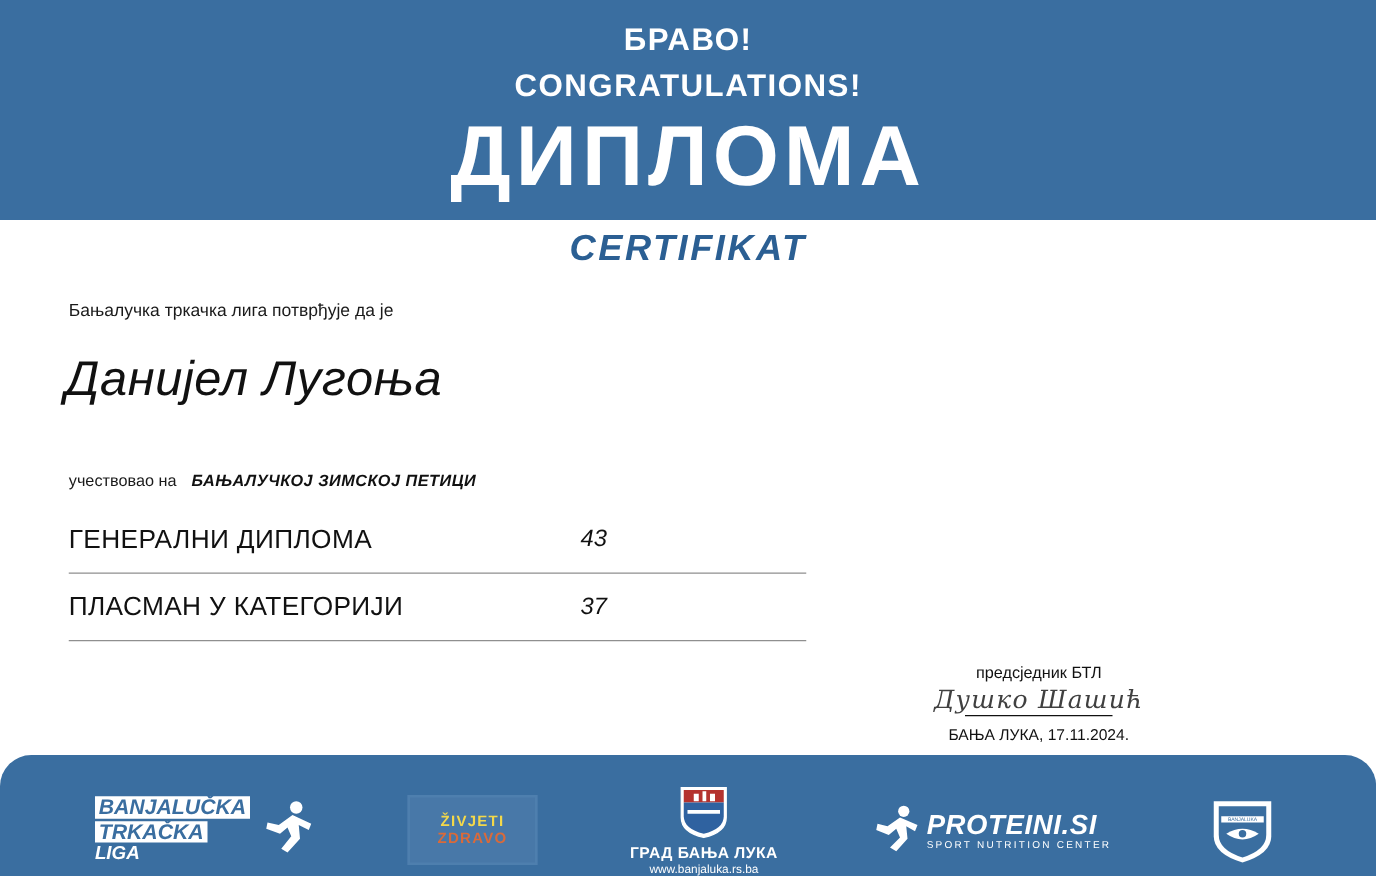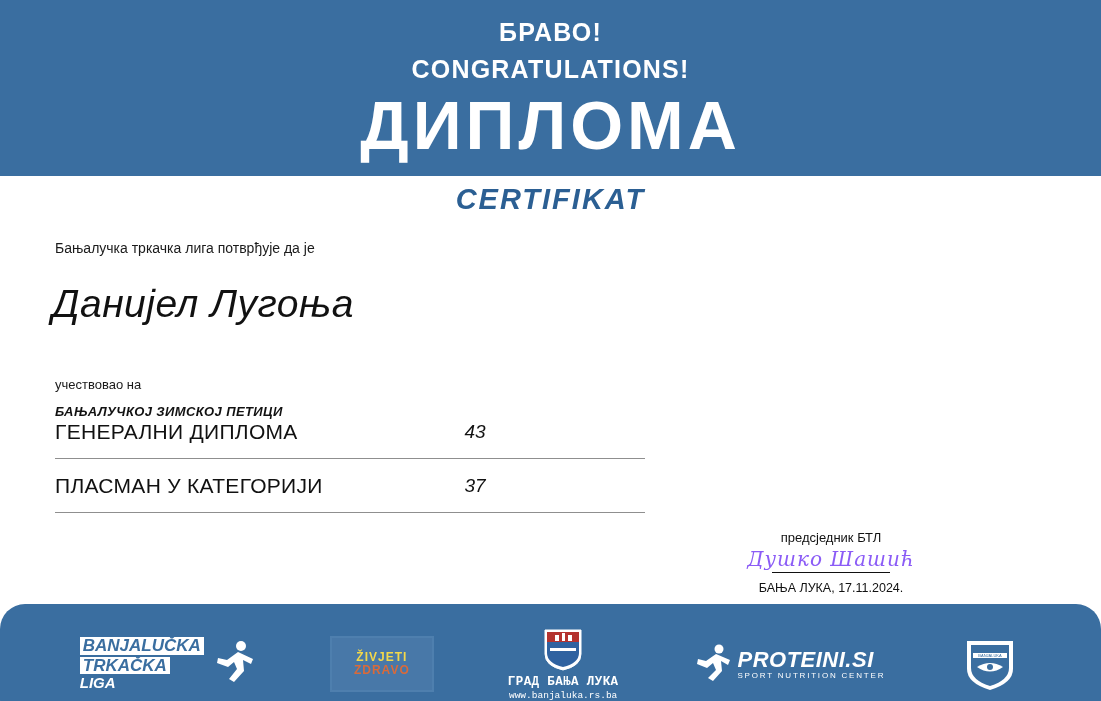--- a/index.html
+++ b/index.html
@@ -92,21 +92,20 @@
   }
   .event-row {
     position: absolute;
     left: 55px;
     top: 167px;
     font-size: 13px;
     color: #1a1a1a;
     display: flex;
     align-items: baseline;
     gap: 12px;
-    flex-direction: column;
   }
   .event-name {
     font-size: 13px;
     font-style: italic;
     font-weight: bold;
     color: #111111;
     letter-spacing: 0.4px;
   }
   
   .results {
@@ -148,21 +147,21 @@
     text-align: center;
   }
   .sign-title {
     font-size: 13px;
     color: #111111;
   }
   .sign-script {
     font-size: 20px;
     font-style: italic;
     font-family: "DejaVu Serif", serif;
-    color: #8b5cf6;
+    color: #404040;
     margin-top: 2px;
     letter-spacing: 1px;
   }
   .sign-line {
     width: 118px;
     height: 1px;
     background: #111111;
     margin: 1px auto 0 auto;
   }
   .sign-place {
@@ -249,21 +248,20 @@
     font-weight: bold;
     color: #d96a3a;
     letter-spacing: 1px;
   }
   
   .sp-gbl {
     display: flex;
     flex-direction: column;
     align-items: center;
     line-height: 1.15;
-    font-family: Liberation Mono, monospace;
   }
   .sp-gbl .crest {
     width: 42px;
     height: 46px;
     position: relative;
   }
   .sp-gbl .g1 {
     font-size: 12.5px;
     font-weight: bold;
     color: #ffffff;

